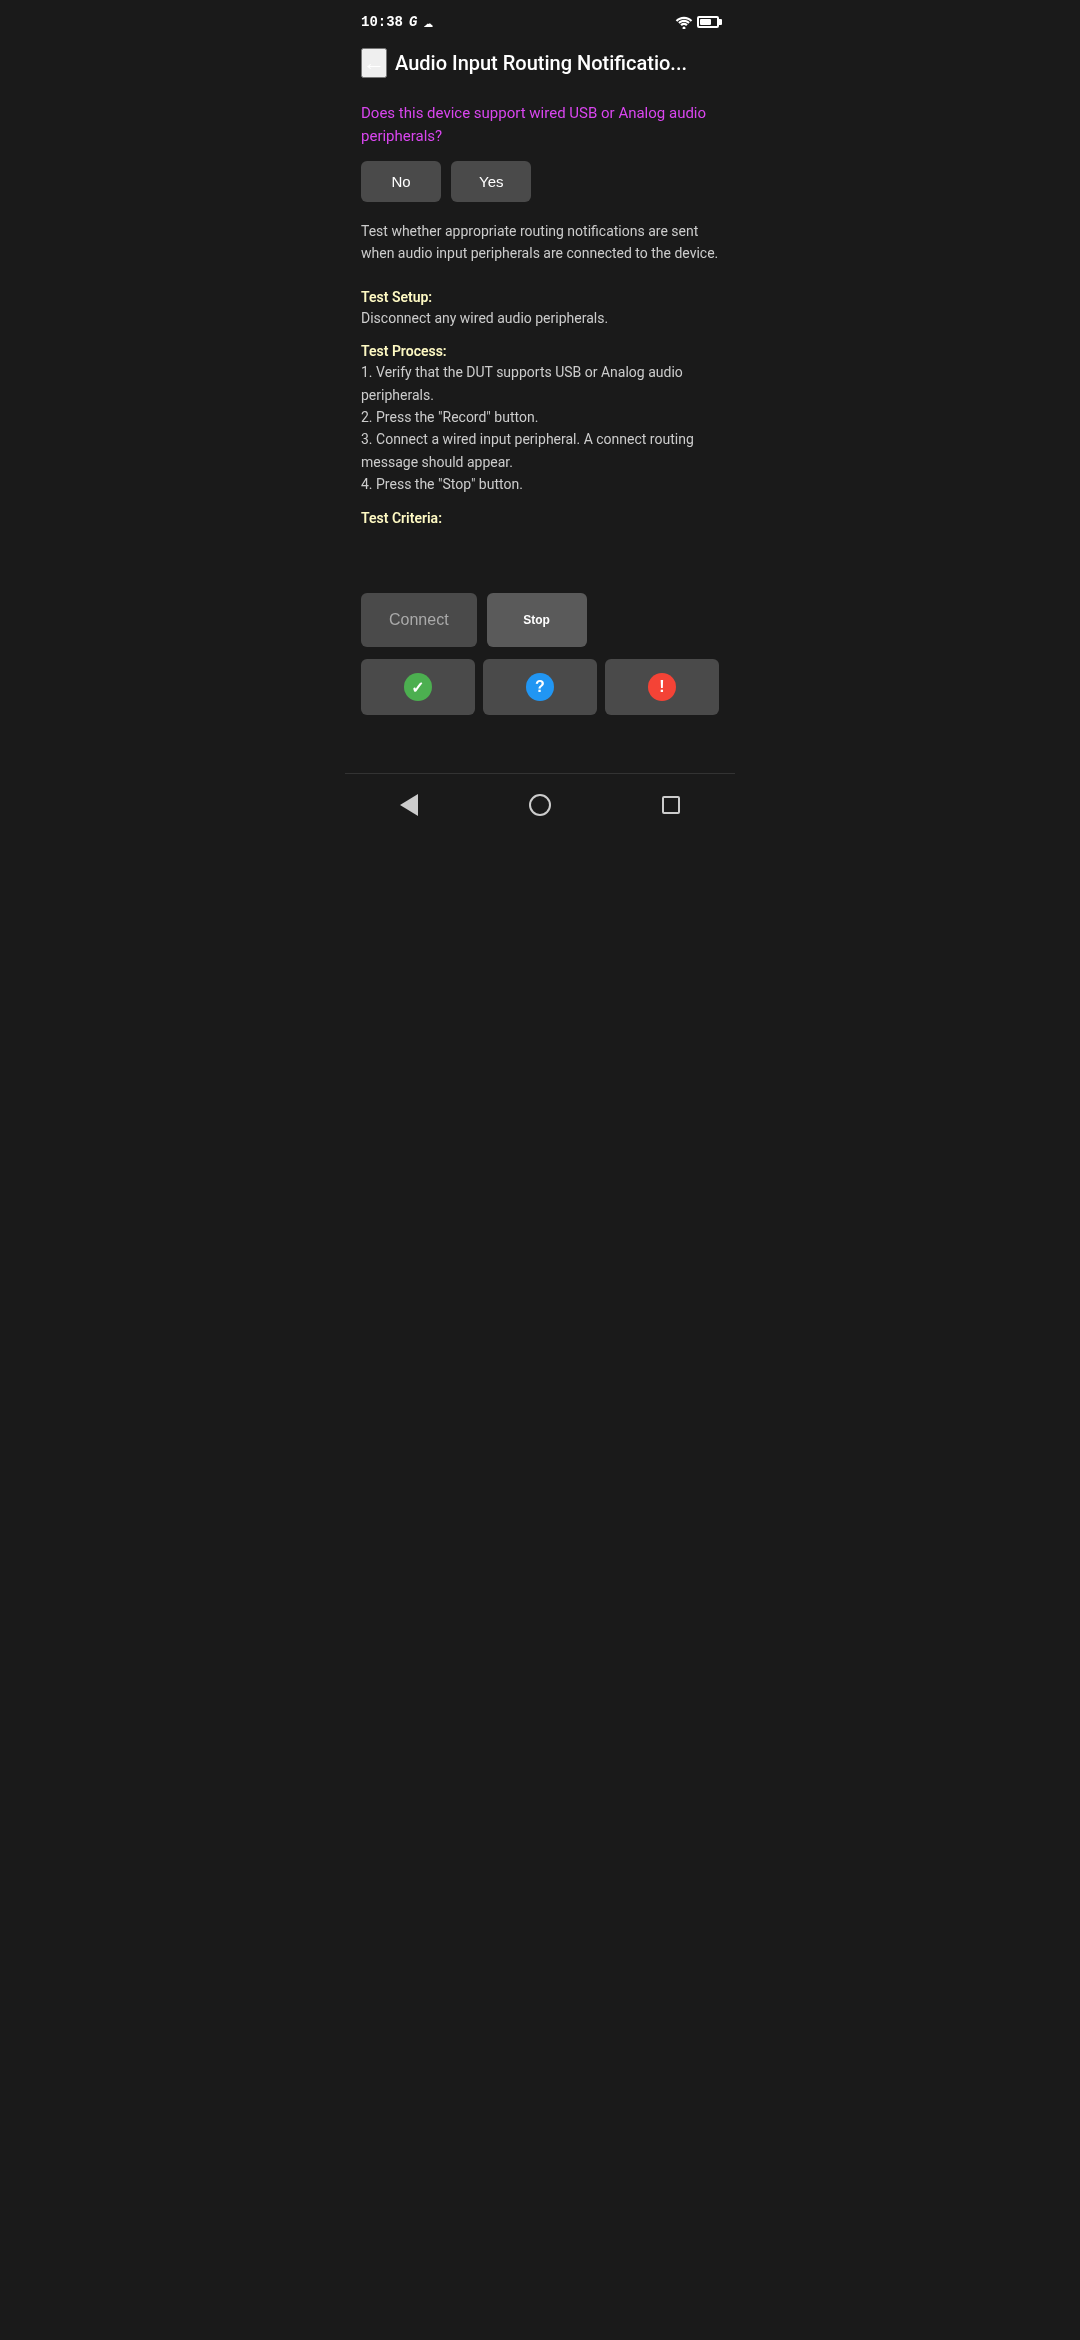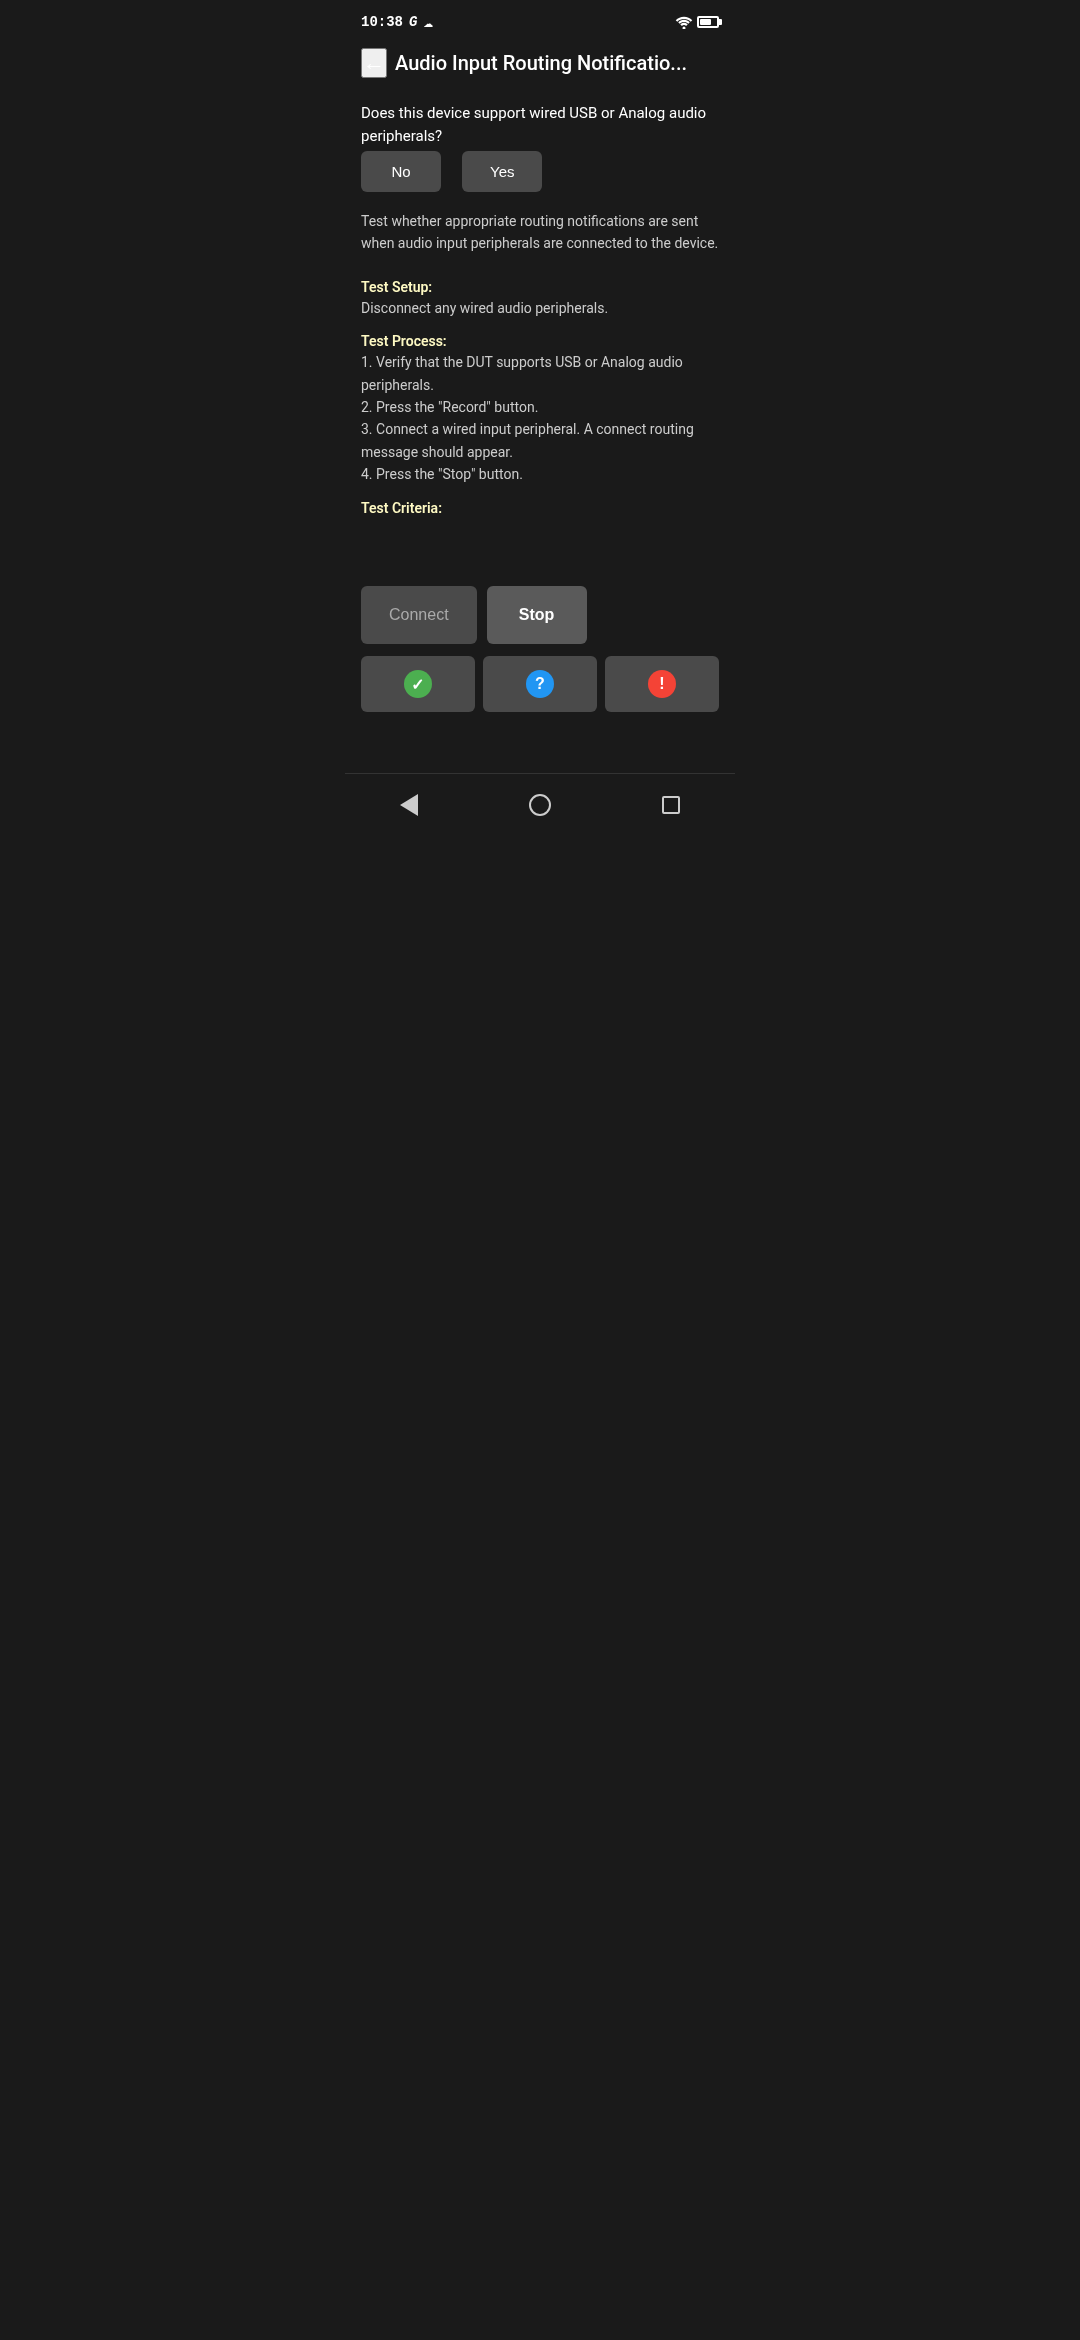--- a/index.html
+++ b/index.html
@@ -107,28 +107,28 @@
     }
 
     
     .content {
       padding: 8px 16px;
       flex: 1;
     }
 
     .question-text {
       font-size: 15px;
-      color: #ffffff;
-      margin-bottom: 4px;
+      color: #d946ef;
+      margin-bottom: 14px;
       line-height: 1.5;
     }
 
     .button-row {
       display: flex;
-      gap: 21px;
+      gap: 10px;
       margin-bottom: 18px;
     }
 
     .choice-button {
       background-color: #4a4a4a;
       color: #ffffff;
       border: none;
       border-radius: 6px;
       padding: 12px 28px;
       font-size: 15px;
@@ -176,21 +176,21 @@
       cursor: pointer;
       min-width: 100px;
     }
 
     .stop-button {
       background-color: #5a5a5a;
       color: #ffffff;
       border: none;
       border-radius: 6px;
       padding: 20px 28px;
-      font-size: 16px;
+      font-size: 12px;
       font-weight: 700;
       cursor: pointer;
       min-width: 100px;
     }
 
     
     .result-buttons {
       display: flex;
       gap: 8px;
       padding: 0 16px 16px 16px;

